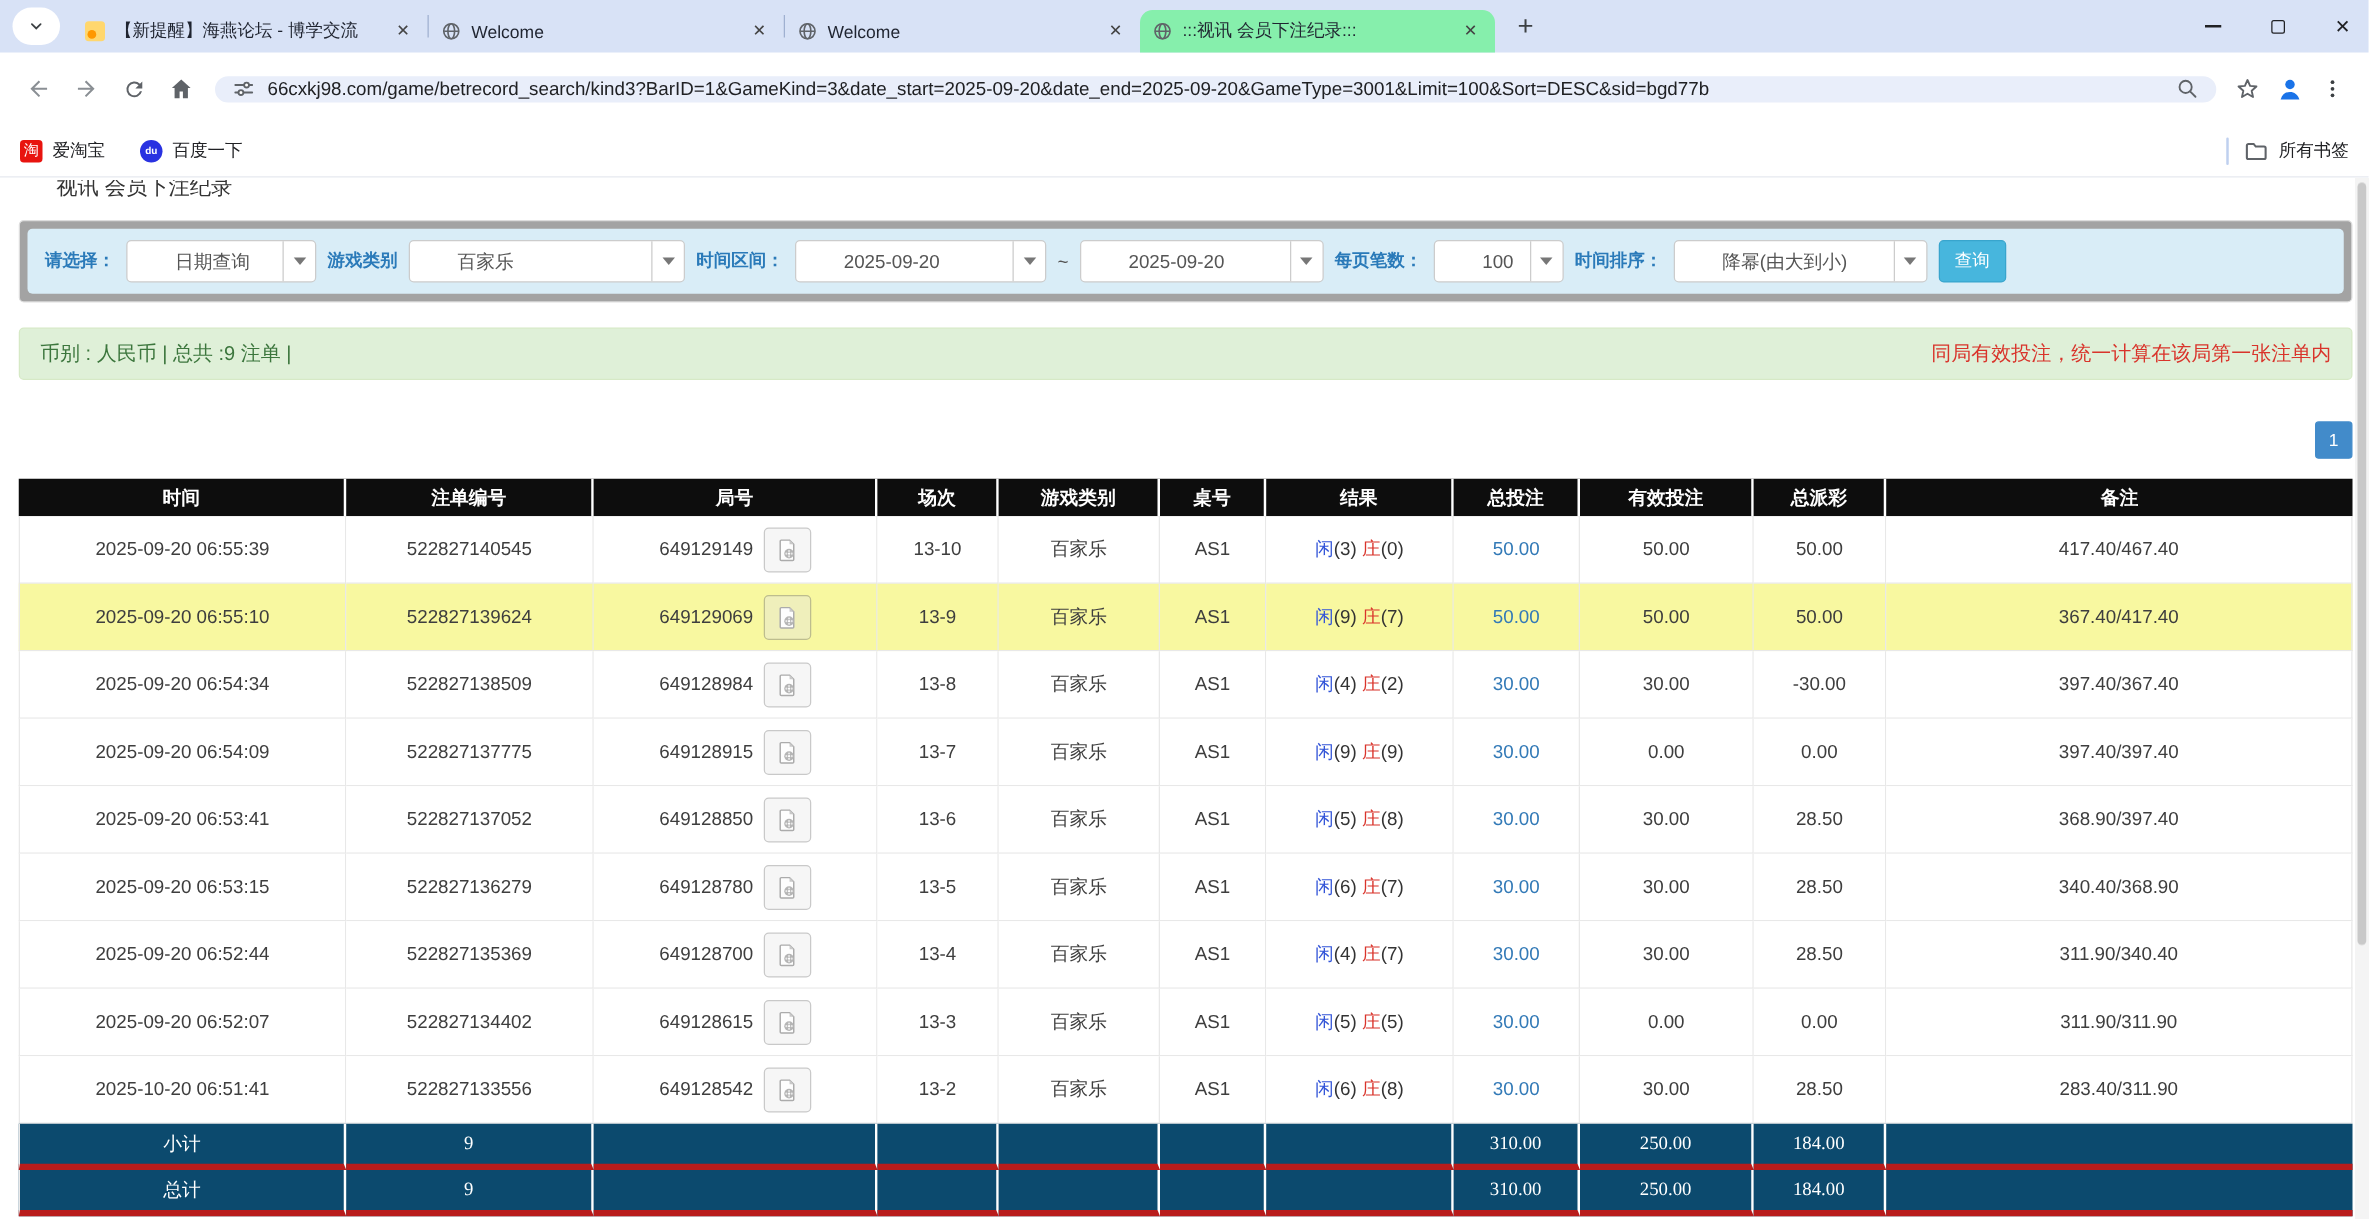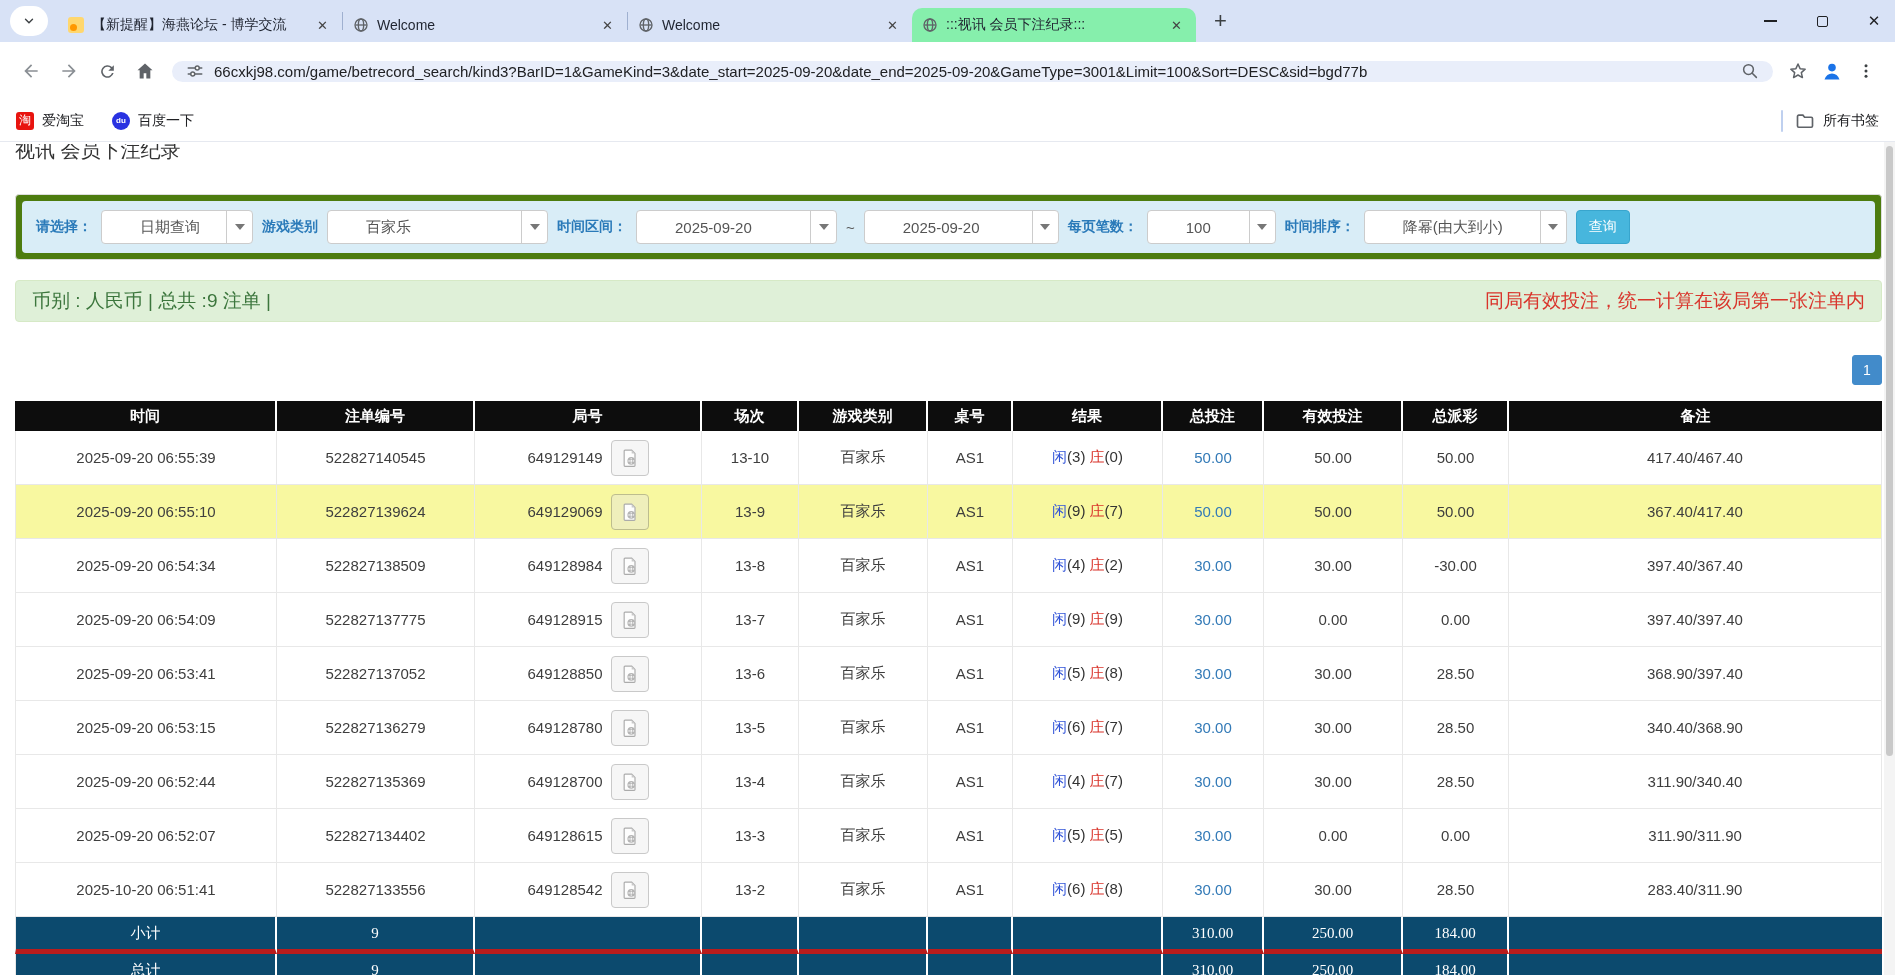--- a/index.html
+++ b/index.html
@@ -42,40 +42,40 @@
   .bm-ico-tao { width:18px; height:18px; border-radius:3px; background:#e8140f; color:#fff;
     font-size:12px; display:flex; align-items:center; justify-content:center; flex:none; }
   .bm-ico-baidu { width:18px; height:18px; border-radius:50%; background:#2932e1; color:#fff;
     font-size:8px; font-weight:bold; display:flex; align-items:center; justify-content:center; flex:none; }
   .bm-right { margin-left:auto; display:flex; align-items:center; gap:12px; white-space:nowrap; }
   .bm-vsep { width:2px; height:22px; background:#bfd0ef; border-radius:1px; }
 
   
   .page { padding:0 13px 0 15px; position:relative; }
   .title-clip { height:21px; overflow:hidden; margin-top:2px; }
-  .page-title { font-size:20px; font-weight:400; color:#333; line-height:28px; margin-top:-8px; white-space:nowrap; }
-
-  .panel { margin-top:29px; border:1px solid #ddd; border-radius:4px; padding:6px; background:#4d7c0f; }
+  .page-title { font-size:17px; font-weight:400; color:#333; line-height:28px; margin-top:-8px; white-space:nowrap;margin-left:30px; }
+
+  .panel { margin-top:11px; border:1px solid #ddd; border-radius:4px; padding:6px; background:#a3a3a3; }
   .filterbar { background:#d9edf7; border-radius:4px; height:52px; display:flex; align-items:center;
     padding:0 14px; gap:9px; }
   .f-label { font-size:14px; font-weight:bold; color:#2a7ab9; white-space:nowrap; }
   .sel { background:#fff; border:1px solid #ccc; border-radius:4px; height:34px; display:flex;
     align-items:center; flex:none;padding-left:28px; }
   .sel .val { padding:0 10px; font-size:15px; color:#555; flex:1; white-space:nowrap; overflow:hidden; }
   .sel .caret { width:26px; align-self:stretch; border-left:1px solid #ccc; display:flex;
     align-items:center; justify-content:center; }
   .tri-down { width:0; height:0; border-left:5px solid transparent; border-right:5px solid transparent;
     border-top:6px solid #777; }
   .tilde { font-size:15px; color:#555; }
   .query-btn { height:34px; padding:0 12px; background:#47b6dd; border:1px solid #38a5cd;
     border-radius:4px; color:#fff; font-size:14px; }
 
   .alert-bar { margin-top:20px; height:42px; background:#dff0d8; border:1px solid #d6e9c6;
     border-radius:4px; display:flex; align-items:center; justify-content:space-between;
-    padding:0 16px; font-size:19px; }
+    padding:0 16px; font-size:16px; }
   .alert-left { color:#3c763d; }
   .alert-right { color:#d9342b; }
 
   .pag-row { margin-top:33px; display:flex; justify-content:flex-end; }
   .page-btn { min-width:30px; height:30px; background:#428bca; border:1px solid #428bca;
     border-radius:3px; color:#fff; font-size:14px; display:flex; align-items:center; justify-content:center; }
 
   table.bets { margin-top:16px; width:1867px; table-layout:fixed; border-collapse:separate; border-spacing:0; }
   .bets th { background:#0d0d0d; color:#fff; font-weight:bold; font-size:15px; height:30px;
     border-right:2px solid #fff; }
@@ -271,21 +271,21 @@
       </div>
       <span class="tilde">~</span>
       <div class="sel" style="width:195px">
         <span class="val">2025-09-20</span>
         <span class="caret">
             <span class="tri-down"></span>
           </span>
       </div>
 
       <span class="f-label">每页笔数：</span>
-      <div class="sel" style="width:129px">
+      <div class="sel" style="width:104px">
         <span class="val">100</span>
         <span class="caret">
             <span class="tri-down"></span>
           </span>
       </div>
 
       <span class="f-label">时间排序：</span>
       <div class="sel" style="width:203px">
         <span class="val">降幂(由大到小)</span>
         <span class="caret">

